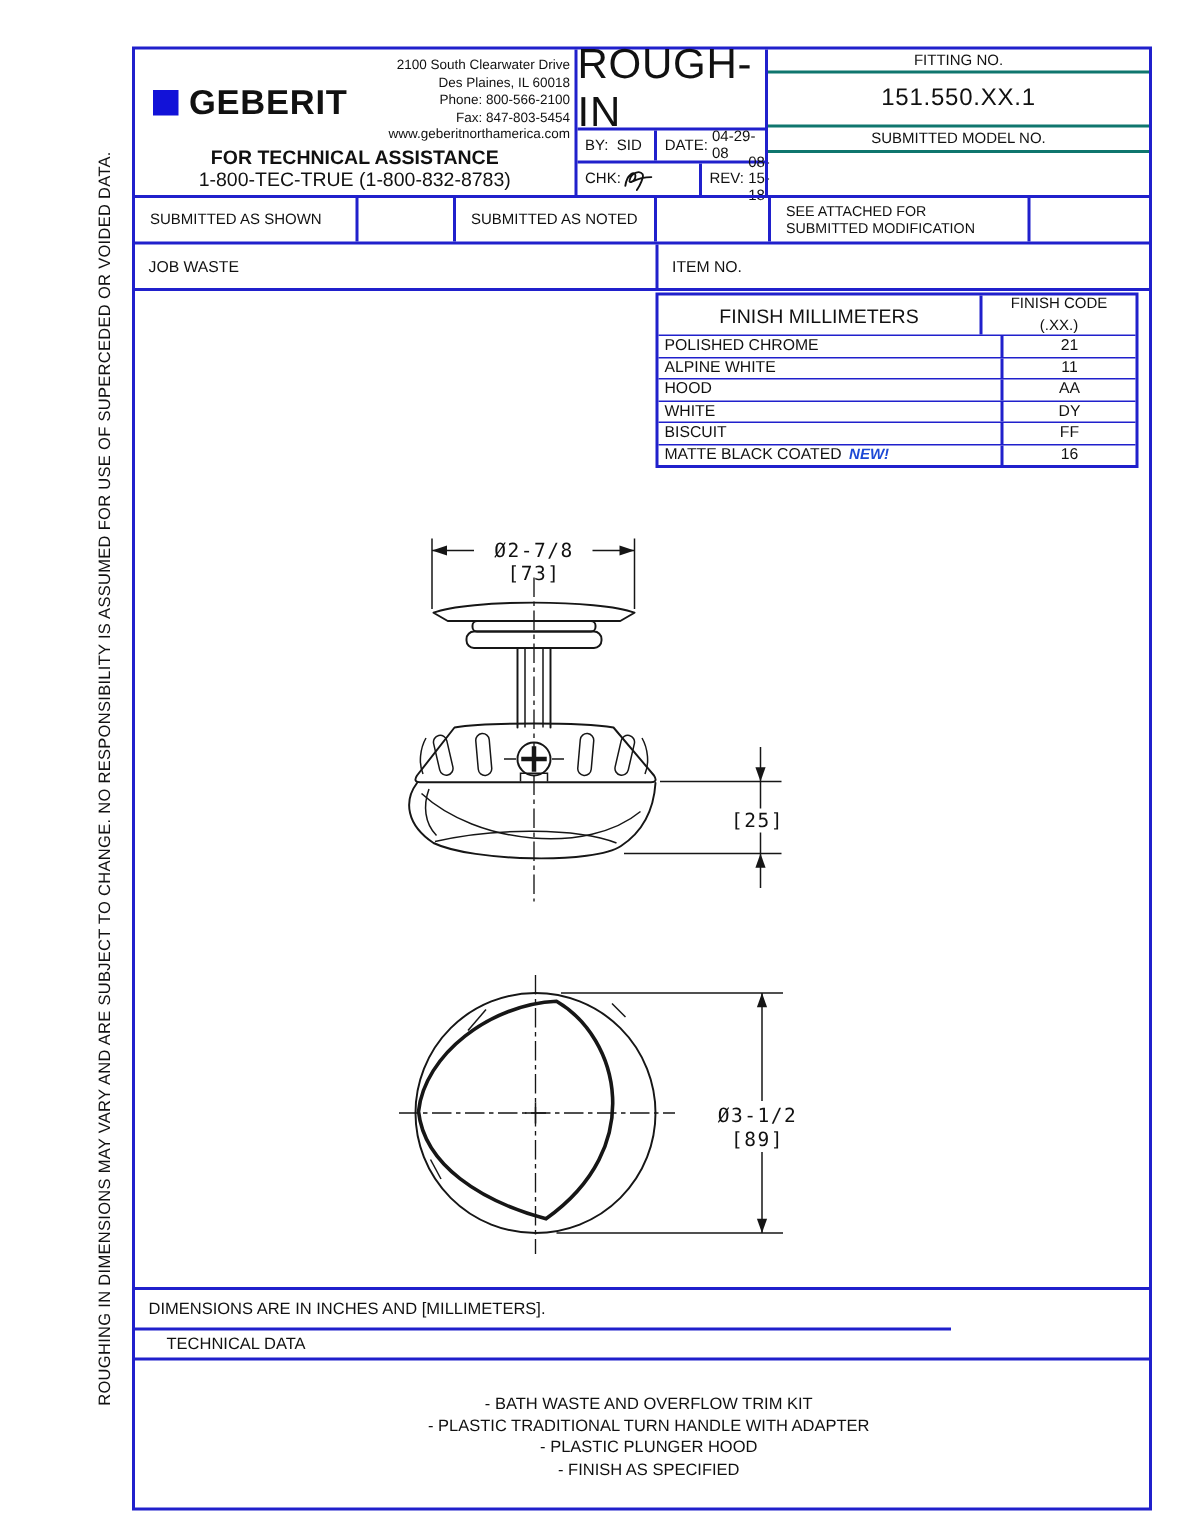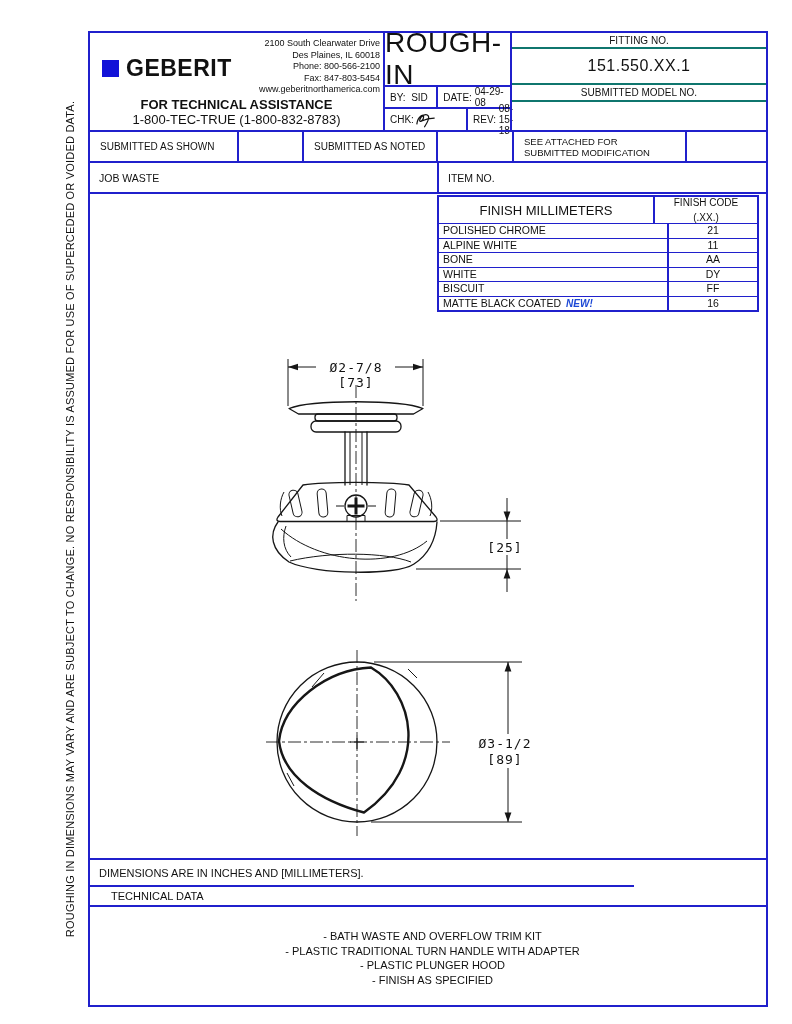--- a/index.html
+++ b/index.html
@@ -186,21 +186,21 @@
       </div>
       <div class="ft-row">
         <div class="ft-desc">POLISHED CHROME</div>
         <div class="ft-code">21</div>
       </div>
       <div class="ft-row">
         <div class="ft-desc">ALPINE WHITE</div>
         <div class="ft-code">11</div>
       </div>
       <div class="ft-row">
-        <div class="ft-desc">BONE</div>
+        <div class="ft-desc">HOOD</div>
         <div class="ft-code">AA</div>
       </div>
       <div class="ft-row">
         <div class="ft-desc">WHITE</div>
         <div class="ft-code">DY</div>
       </div>
       <div class="ft-row">
         <div class="ft-desc">BISCUIT</div>
         <div class="ft-code">FF</div>
       </div>

